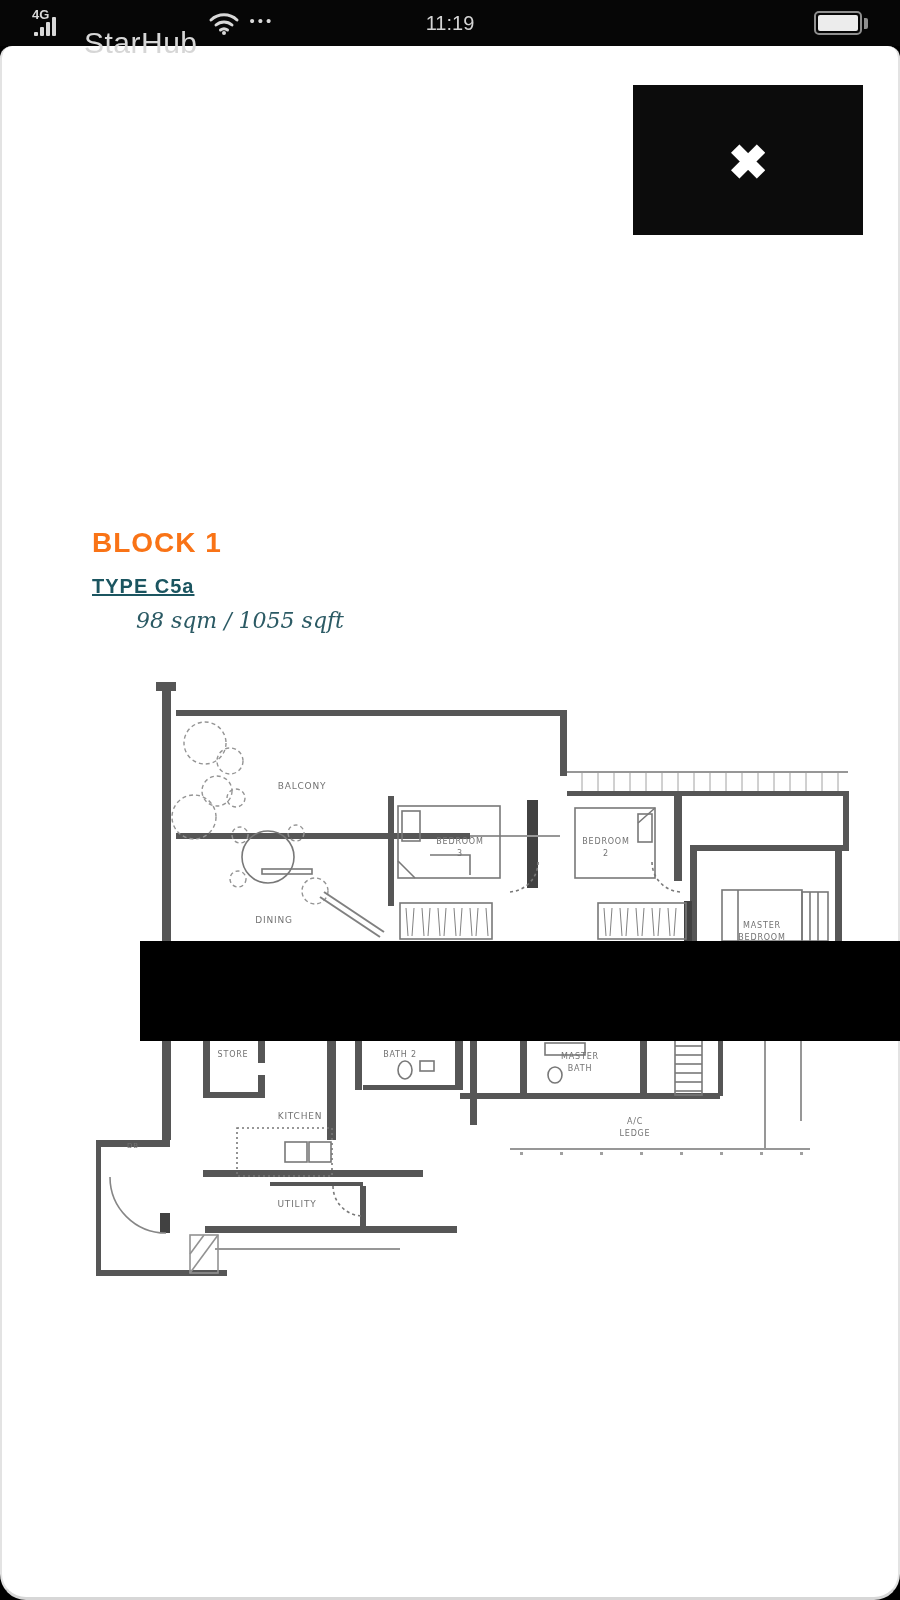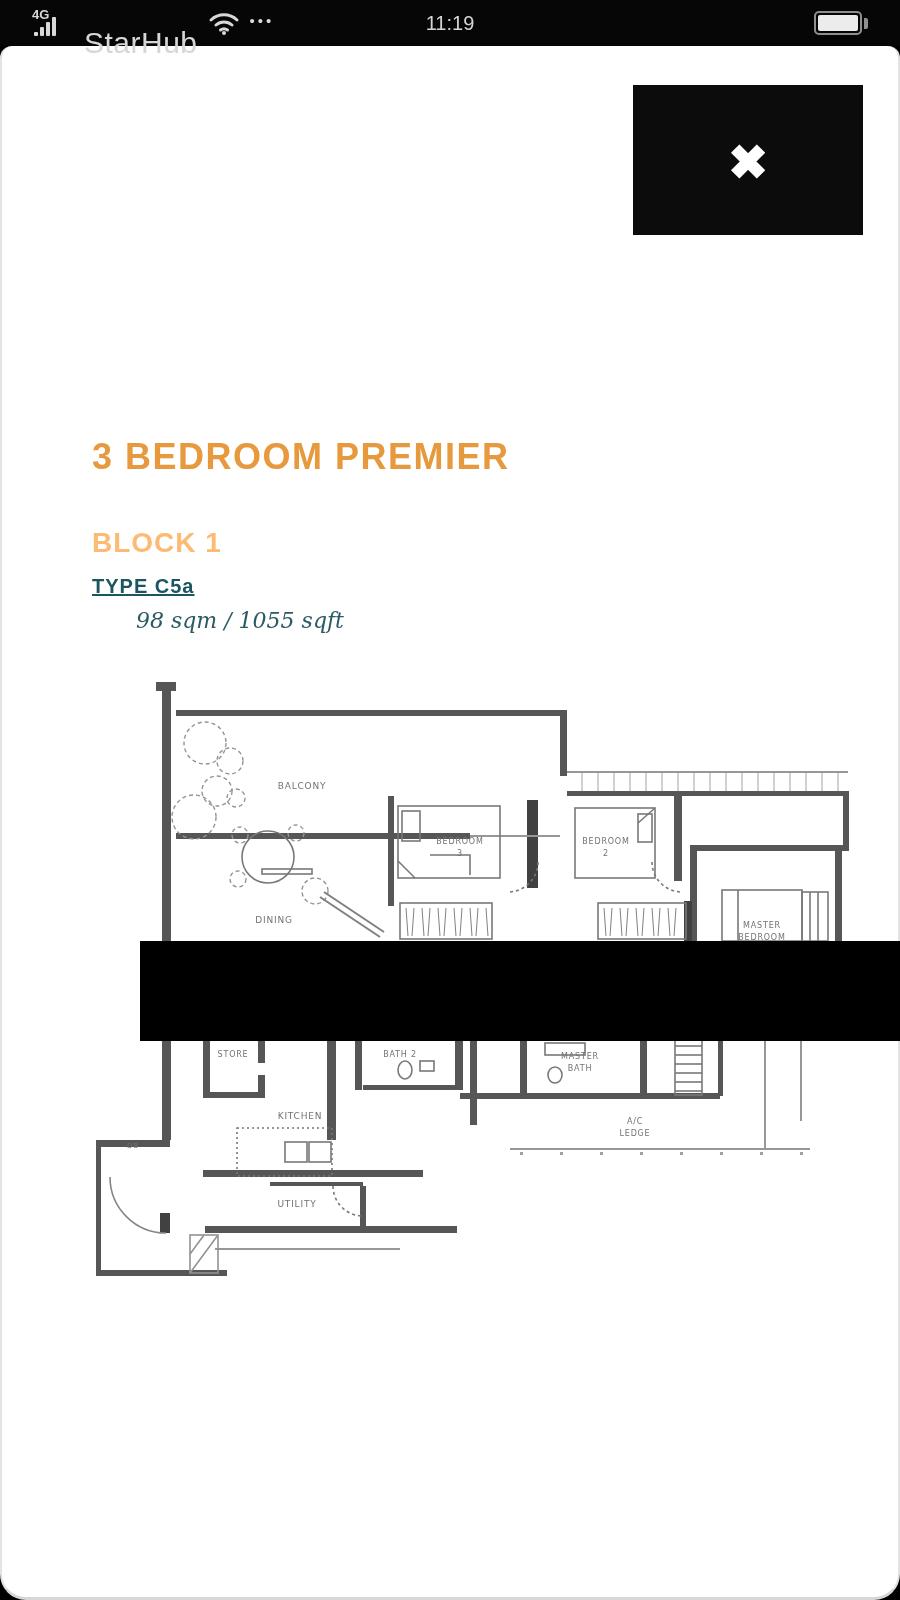--- a/index.html
+++ b/index.html
@@ -27,21 +27,21 @@
         border-radius:12px 12px 26px 26px;box-sizing:border-box;
         border-left:2px solid #e3e3e3;border-right:2px solid #e3e3e3;border-bottom:3px solid #d7d7d7;}
   
   #closebox{position:absolute;left:633px;top:85px;width:230px;height:150px;background:#0c0c0c;
             display:flex;align-items:center;justify-content:center;z-index:20;cursor:pointer;}
   #closebox span{color:#fff;font-size:48px;font-weight:bold;line-height:1;transform:translateY(3px);}
   
   .title{position:absolute;left:92px;top:436px;font-size:36px;font-weight:bold;
          letter-spacing:1.5px;color:#e7993d;}
   .block{position:absolute;left:92px;top:527px;font-size:28px;font-weight:bold;
-         letter-spacing:1px;color:#fdba74;}
+         letter-spacing:1px;color:#f97316;}
   .unittype{position:absolute;left:92px;top:575px;font-size:20px;font-weight:bold;
          letter-spacing:1px;color:#1b5560;text-decoration:underline;}
   .area{position:absolute;left:93px;top:608px;font-size:22px;font-style:italic;
         font-family:"DejaVu Serif",serif;color:#2b5a64;margin-left:43px;}
   
   #plan{position:absolute;left:90px;top:665px;filter:blur(.45px);opacity:.93;}
   #plan text{font-family:"DejaVu Sans",sans-serif;fill:#686868;}
   
   #redact{position:absolute;left:140px;top:941px;width:760px;height:100px;background:#000;z-index:10;}
 </style>
@@ -78,21 +78,20 @@
       <div class="batt-nub"></div>
     </div>
   </div>
 
   <div id="page"></div>
 
   <div id="closebox">
     <span>✖</span>
   </div>
 
-  <div class="title">3 BEDROOM PREMIER</div>
   <div class="block">BLOCK 1</div>
   <div class="unittype">TYPE C5a</div>
   <div class="area">98 sqm / 1055 sqft</div>
 
   <svg id="plan" width="780" height="620" viewBox="0 0 780 620">
 
     <g fill="#4a4a4a" stroke="none">
       <rect x="66" y="17" width="20" height="9"></rect>
       <rect x="72" y="23" width="9" height="452"></rect>
       <rect x="86" y="45" width="391" height="6"></rect>

